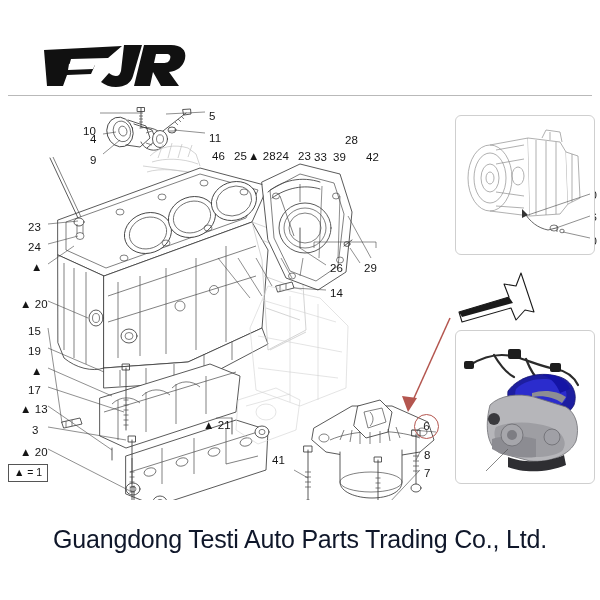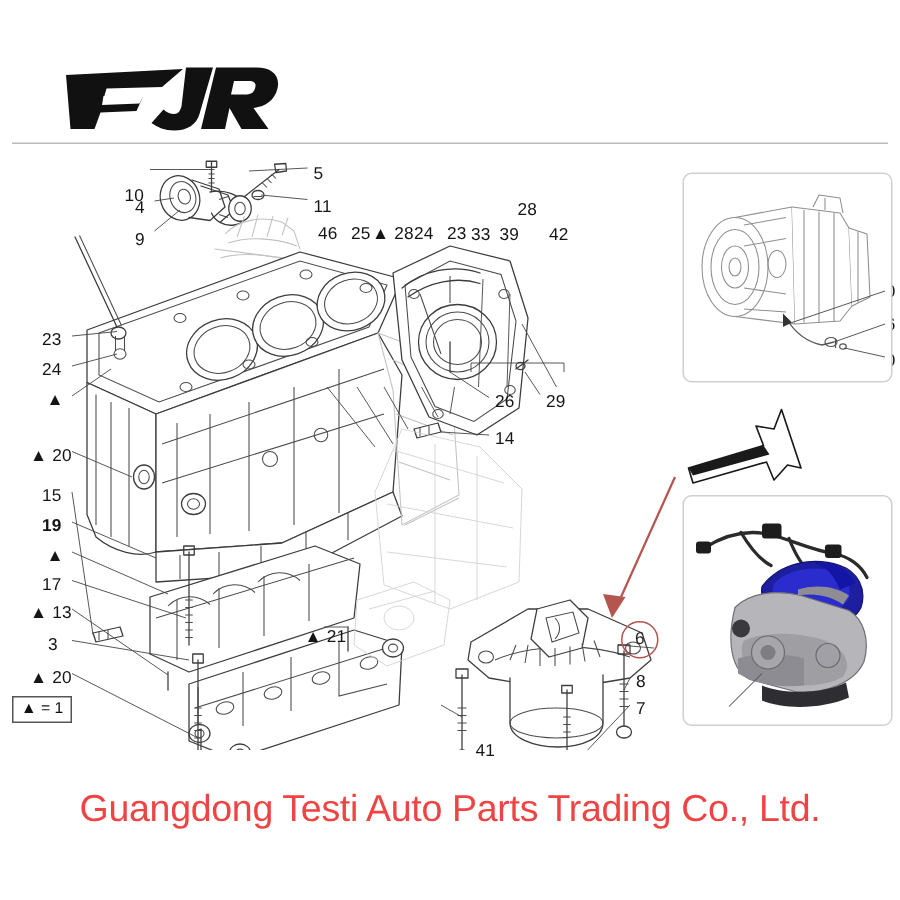--- a/index.html
+++ b/index.html
@@ -49,21 +49,21 @@
   .panel{
     position:absolute;border:1px solid #cfcfcf;border-radius:6px;background:#fff;
   }
   #panel-top{left:455px;top:115px;width:138px;height:138px;}
   #panel-bottom{left:455px;top:330px;width:138px;height:152px;}
 
   
   .footer{
     position:absolute;left:0;top:525px;width:600px;text-align:center;
     font-family:"Liberation Sans", sans-serif;
-    font-size:25px;color:#ef4444;letter-spacing:-0.2px;
+    font-size:25px;color:#0f172a;letter-spacing:-0.2px;
   }
 </style>
 </head>
 <body>
 
 <div id="page">
 
   <div class="logo-wrap">
     <svg width="150" height="52" viewBox="0 0 150 52">
 
@@ -389,31 +389,31 @@
       <div class="lbl" style="left: 298px; top: 151px;">23</div>
       <div class="lbl" style="left: 345px; top: 135px;">28</div>
       <div class="lbl" style="left: 314px; top: 152px;">33</div>
       <div class="lbl" style="left: 333px; top: 152px;">39</div>
       <div class="lbl" style="left: 366px; top: 152px;">42</div>
       <div class="lbl" style="left: 28px; top: 222px;">23</div>
       <div class="lbl" style="left: 28px; top: 242px;">24</div>
       <div class="lbl" style="left: 31px; top: 262px;">▲</div>
       <div class="lbl" style="left: 20px; top: 299px;">▲ 20</div>
       <div class="lbl" style="left: 28px; top: 326px;">15</div>
-      <div class="lbl" style="left: 28px; top: 346px; font-weight: bold;">19</div>
+      <div class="lbl" style="left: 28px; top: 346px;">19</div>
       <div class="lbl" style="left: 31px; top: 366px;">▲</div>
       <div class="lbl" style="left: 28px; top: 385px; text-align: center;">17</div>
       <div class="lbl" style="left: 20px; top: 404px;">▲ 13</div>
       <div class="lbl" style="left: 32px; top: 425px;">3</div>
       <div class="lbl" style="left: 20px; top: 447px;">▲ 20</div>
       <div class="lbl" style="left: 203px; top: 420px;">▲ 21</div>
       <div class="lbl" style="left: 330px; top: 263px;">26</div>
       <div class="lbl" style="left: 364px; top: 263px;">29</div>
       <div class="lbl" style="left: 330px; top: 288px;">14</div>
-      <div class="lbl" style="left: 272px; top: 496px; margin-left: 45px;">41</div>
+      <div class="lbl" style="left: 272px; top: 455px;">41</div>
       <div class="lbl" style="left: 424px; top: 450px;">8</div>
       <div class="lbl" style="left: 424px; top: 468px;">7</div>
       <div class="lbl" style="left: 584px; top: 190px;">30</div>
       <div class="lbl" style="left: 584px; top: 212px;">16</div>
       <div class="lbl" style="left: 584px; top: 236px;">40</div>
       <div class="lbl" style="left: 481px; top: 466px;">0</div>
     </div>
 
   <div class="legend">▲ = 1</div>
 

